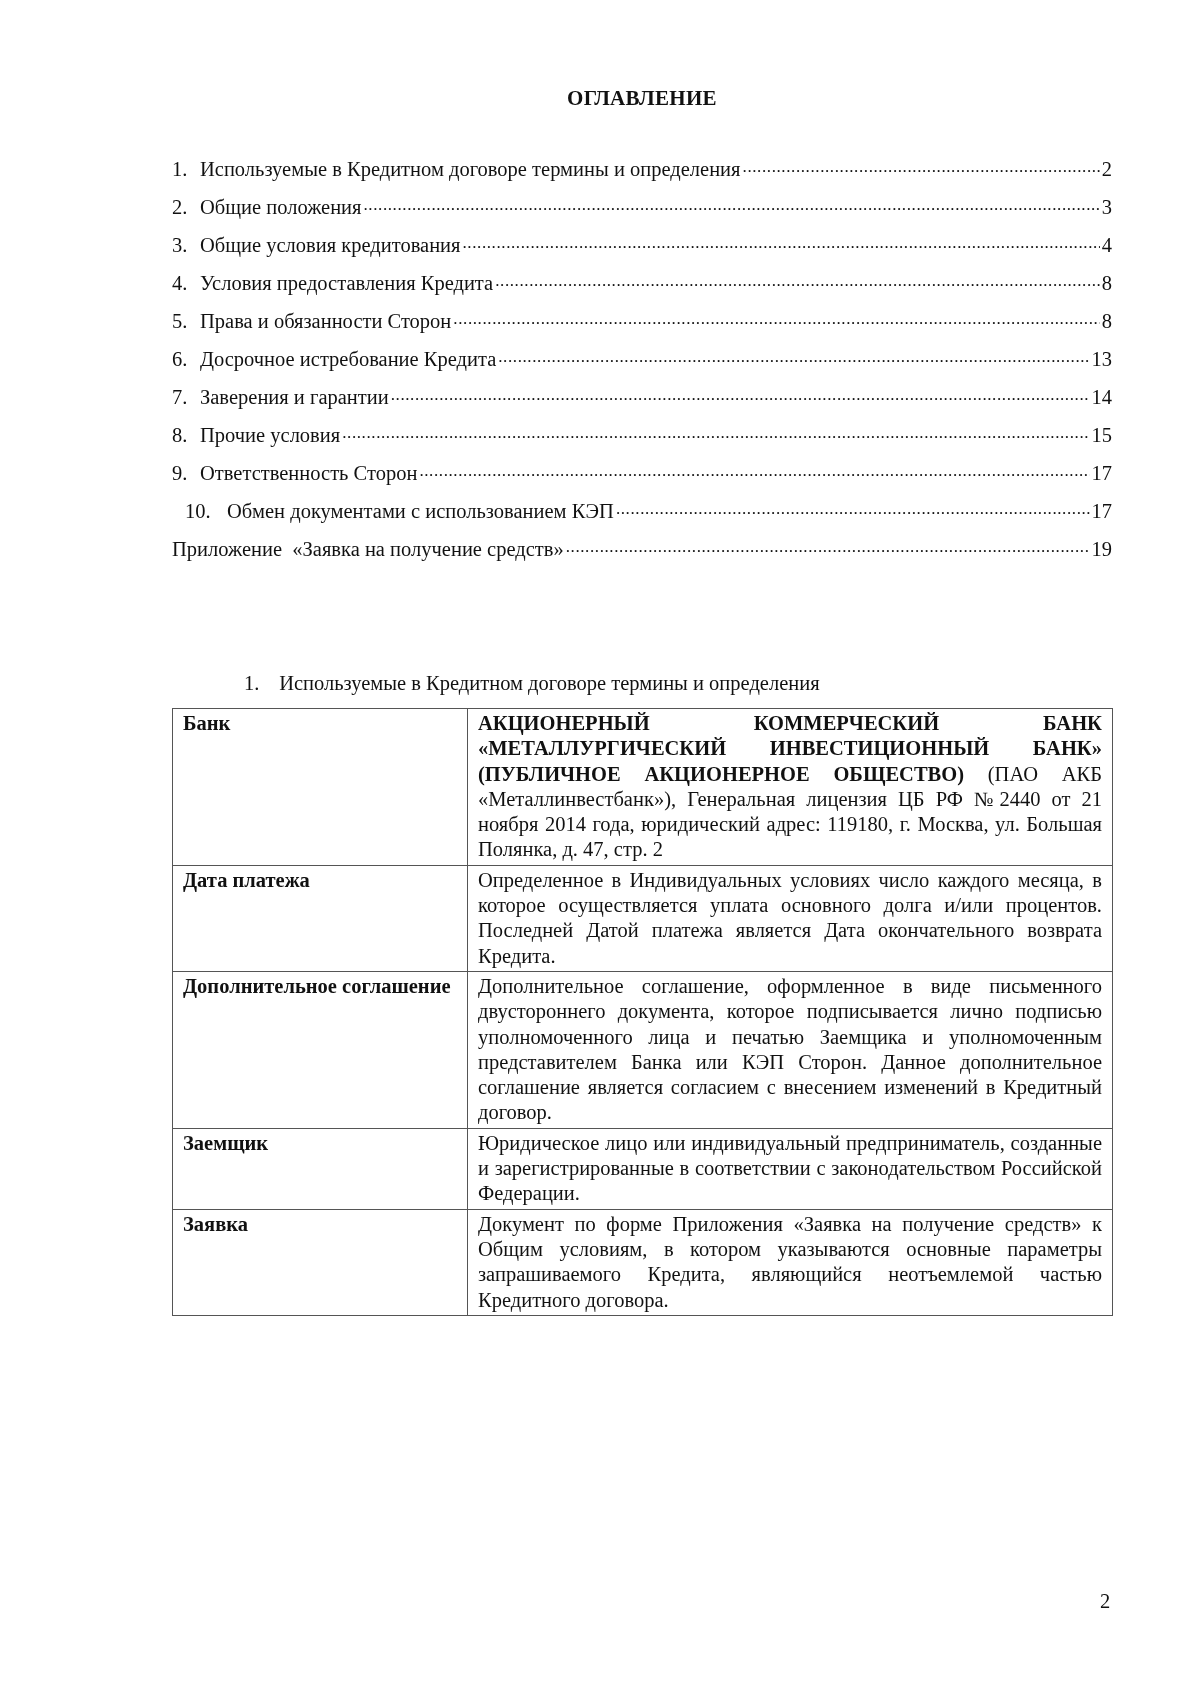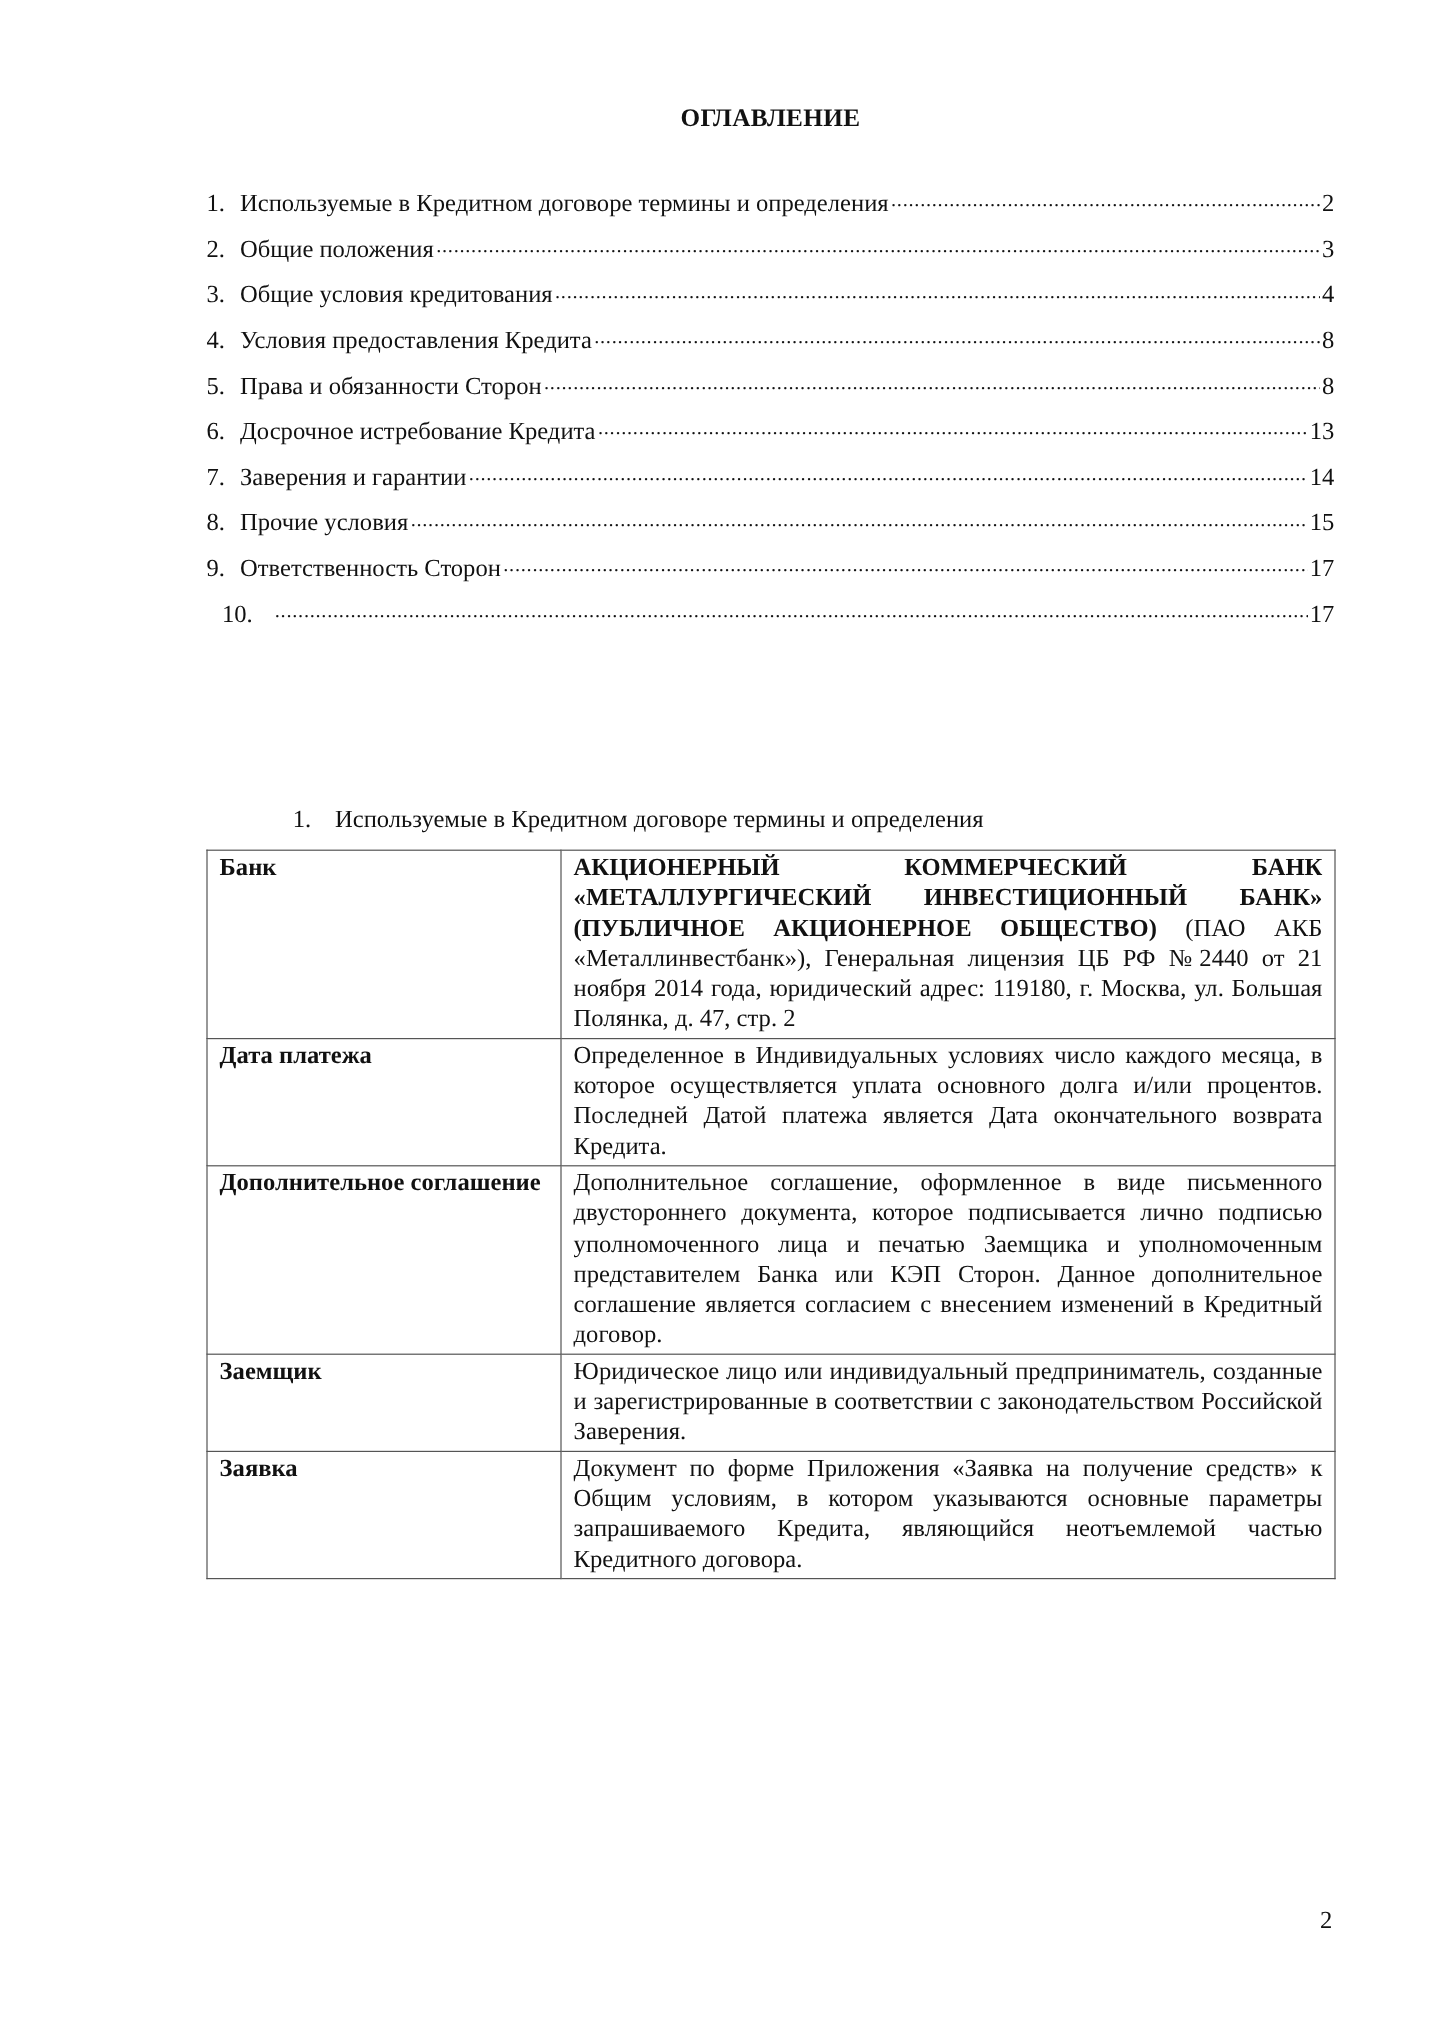--- a/index.html
+++ b/index.html
@@ -168,22 +168,28 @@
     <span class="toc-page">15</span>
   </div>
   <div class="toc-row">
     <span class="toc-num">9.</span>
     <span class="toc-label">Ответственность Сторон</span>
     <span class="toc-leader"></span>
     <span class="toc-page">17</span>
   </div>
   <div class="toc-row">
     <span class="toc-num wide">10.</span>
+    <span class="toc-label">Обмен документами с использованием КЭП</span>
     <span class="toc-leader"></span>
     <span class="toc-page">17</span>
+  </div>
+  <div class="toc-row">
+    <span class="toc-label" style="white-space: pre;">Приложение  «Заявка на получение средств»</span>
+    <span class="toc-leader"></span>
+    <span class="toc-page">19</span>
   </div>
 </div>
 
 <div class="section-heading">
   <span class="num">1.</span>
   <span>Используемые в Кредитном договоре термины и определения</span>
 </div>
 
 <table class="terms">
   <tbody>
@@ -194,21 +200,21 @@
     <tr>
       <td class="term">Дата платежа</td>
       <td class="def">Определенное в Индивидуальных условиях число каждого месяца, в которое осуществляется уплата основного долга и/или процентов. Последней Датой платежа является Дата окончательного возврата Кредита.</td>
     </tr>
     <tr>
       <td class="term">Дополнительное соглашение</td>
       <td class="def">Дополнительное соглашение, оформленное в виде письменного двустороннего документа, которое подписывается лично подписью уполномоченного лица и печатью Заемщика и уполномоченным представителем Банка или КЭП Сторон. Данное дополнительное соглашение является согласием с внесением изменений в Кредитный договор.</td>
     </tr>
     <tr>
       <td class="term">Заемщик</td>
-      <td class="def">Юридическое лицо или индивидуальный предприниматель, созданные и зарегистрированные в соответствии с законодательством Российской Заверения.</td>
+      <td class="def">Юридическое лицо или индивидуальный предприниматель, созданные и зарегистрированные в соответствии с законодательством Российской Федерации.</td>
     </tr>
     <tr>
       <td class="term">Заявка</td>
       <td class="def">Документ по форме Приложения  «Заявка на получение средств» к Общим условиям, в котором указываются основные параметры запрашиваемого Кредита, являющийся неотъемлемой частью Кредитного договора.</td>
     </tr>
   </tbody>
 </table>
 
 <div class="page-number">2</div>
 

